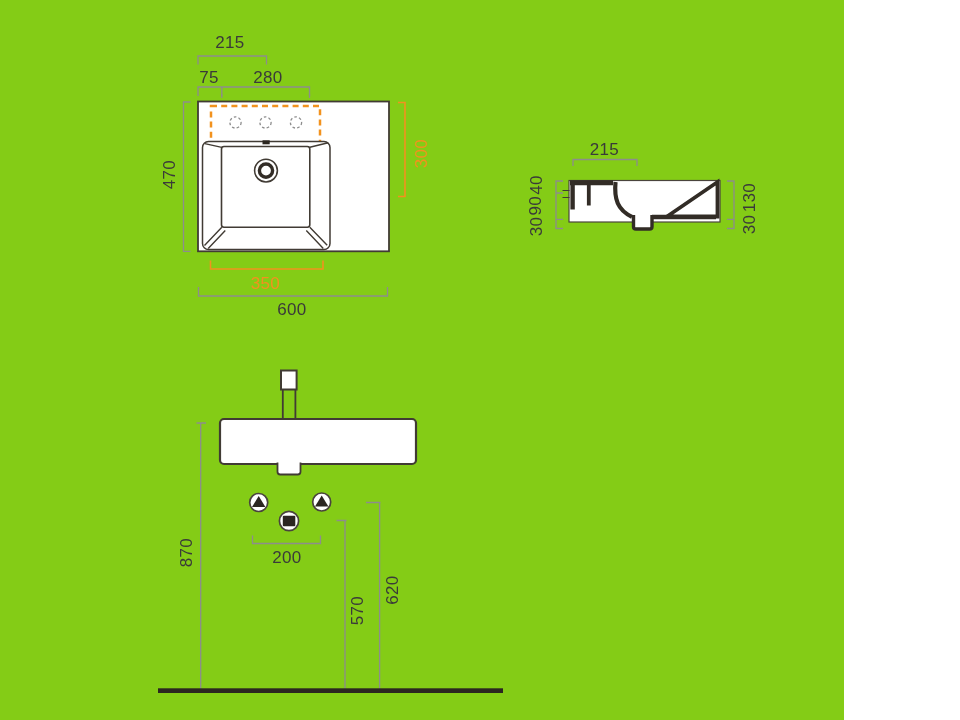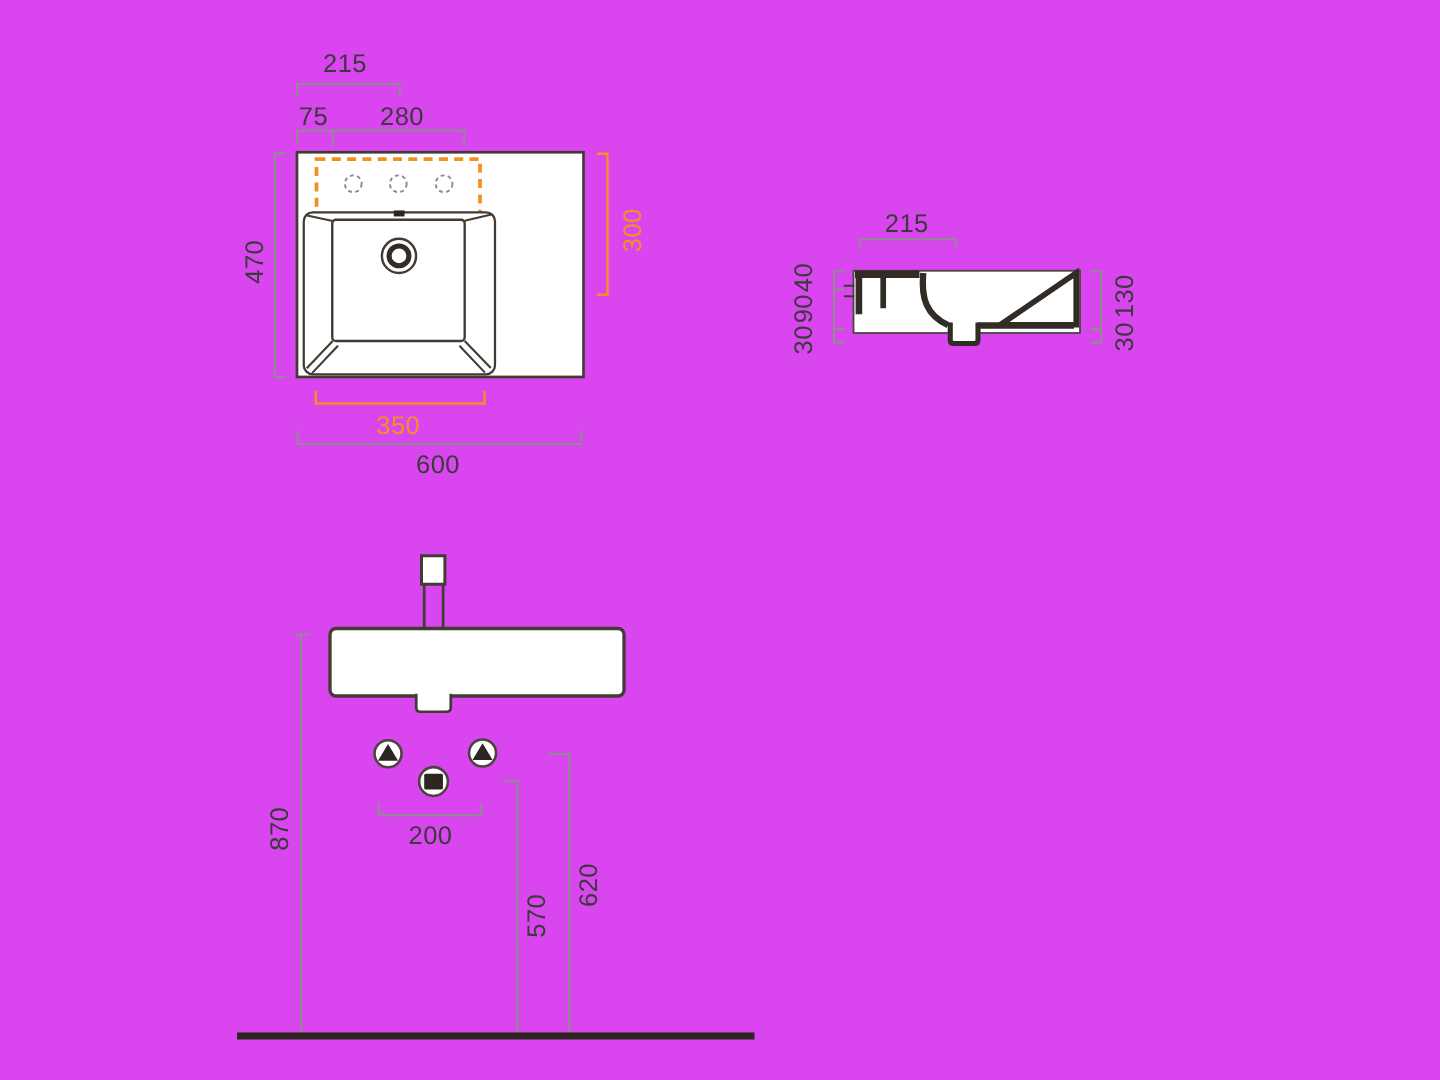--- a/index.html
+++ b/index.html
@@ -1,16 +1,16 @@
 <!DOCTYPE html>
 <html><head>
 <meta charset="utf-8">
 <style>
   html,body{margin:0;padding:0;background:#ffffff;}
-  .canvas{position:relative;width:960px;height:720px;background:#d946ef;overflow:hidden;text-decoration:underline;}
+  .canvas{position:relative;width:844px;height:720px;background:#84cc16;overflow:hidden;text-decoration:underline;}
   svg{display:block;}
   svg text{
     font-family:"Liberation Sans", sans-serif;
     font-size:17px;
     fill:#3a3a3a;
     text-anchor:middle;
     dominant-baseline:central;
     letter-spacing:.3px;
   }
   .accent-text{fill:#f2921e;}

